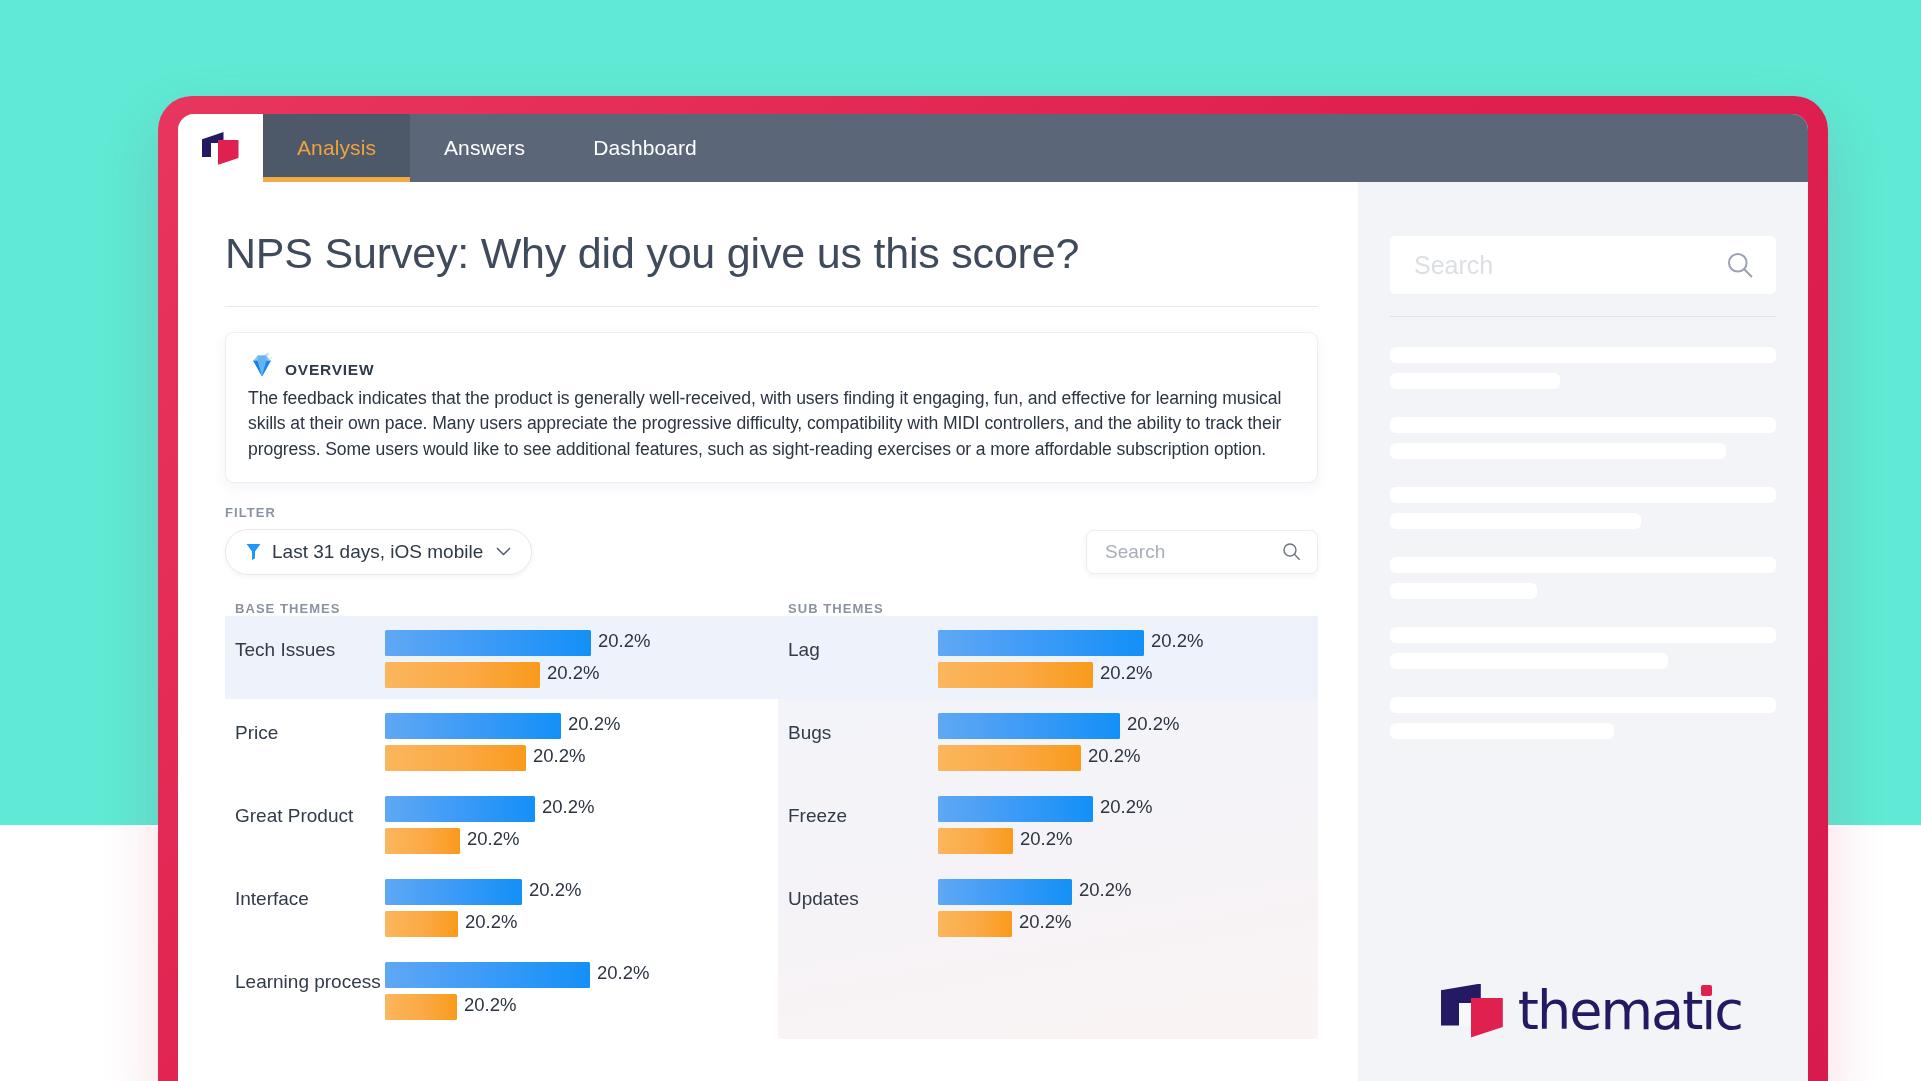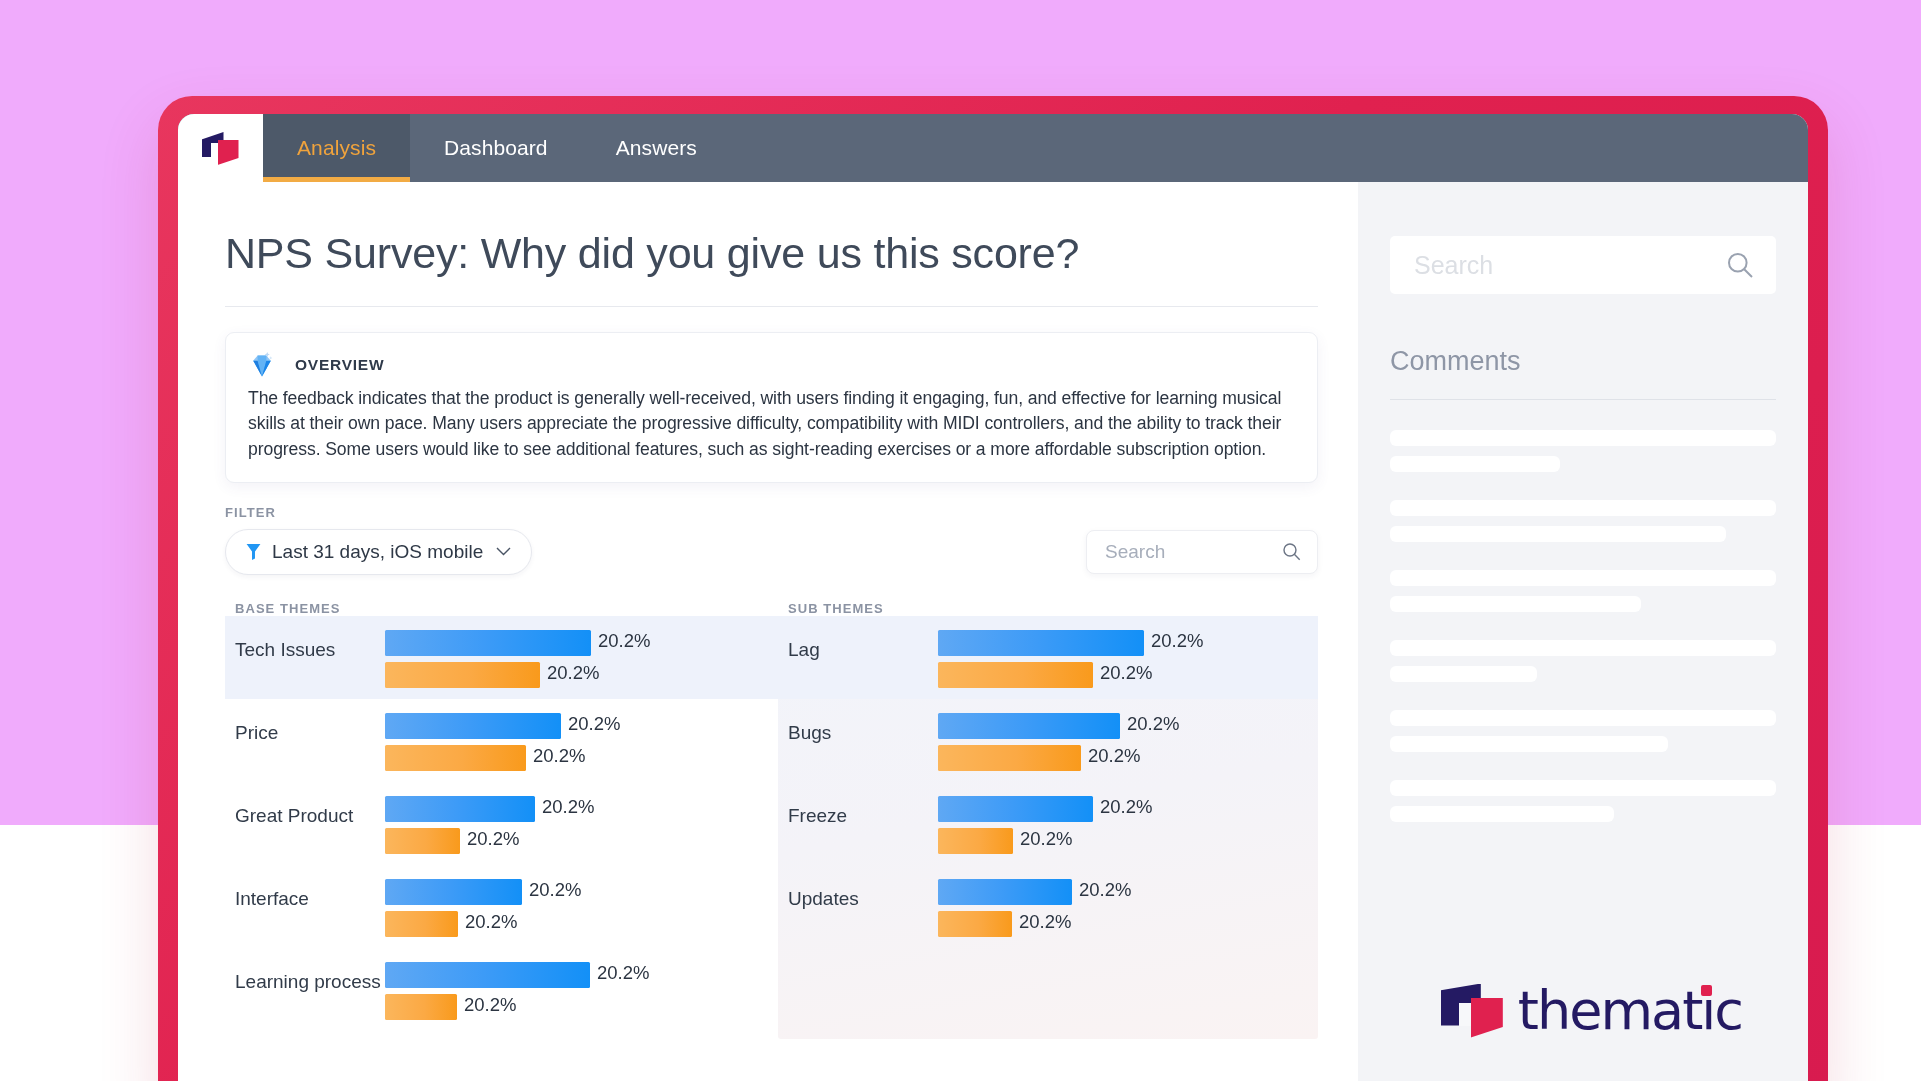--- a/index.html
+++ b/index.html
@@ -4,21 +4,21 @@
 <style>
   * { margin:0; padding:0; box-sizing:border-box; }
   html,body { width:1921px; height:1081px; overflow:hidden; }
   body {
     background:#ffffff;
     font-family:"Liberation Sans", sans-serif;
     -webkit-font-smoothing:antialiased;
   }
 
   
-  #stage { position:relative; width:1921px; height:825px; background:#f0abfc; }
+  #stage { position:relative; width:1921px; height:825px; background:#5eead4; }
 
   .device-frame{
     position:absolute; left:158px; top:96px;
     width:1670px; height:1010px;
     border-radius:34px 34px 0 0;
     background:linear-gradient(135deg,#e8365e 0%,#e0214f 45%,#d81b4f 100%);
     box-shadow:0 26px 60px rgba(190,30,70,.16);
   }
   .device-screen{
     position:absolute; left:178px; top:114px;
@@ -81,21 +81,21 @@
     margin:28px 0 0 17px; width:1093px; height:1px; background:#e7e9ee;
   }
 
   
   .overview-card{
     margin:25px 0 0 17px; width:1093px;
     background:#fff; border:1px solid #eceef3; border-radius:9px;
     box-shadow:0 4px 14px rgba(90,70,140,.07);
     padding:18px 22px 20px 22px;
   }
-  .ov-head{ display:flex; align-items:center; gap:19px; margin-bottom:7px; }
+  .ov-head{ display:flex; align-items:flex-end; gap:9px; margin-bottom:7px; }
   .gem-icon{ width:28px; height:28px; display:block; }
   .ov-label{
     font-size:15.5px; font-weight:700; color:#2f3a4a; letter-spacing:.75px;
   }
   .ov-text{
     font-size:17.6px; line-height:1.44; color:#2c3542; letter-spacing:-.1px;
   }
 
   
   .filter-label{
@@ -228,24 +228,24 @@
         <div class="logo-mark">
           <div class="navy"></div>
             <div class="white"></div>
             <div class="crimson"></div>
         </div>
       </div>
       <div class="nav-tab active">
         <span>Analysis</span>
       </div>
       <div class="nav-tab">
+        <span>Answers</span>
+      </div>
+      <div class="nav-tab">
         <span>Dashboard</span>
-      </div>
-      <div class="nav-tab">
-        <span>Answers</span>
       </div>
     </div>
 
     <div class="app-body">
 
       <div class="main-pane">
 
         <div class="page-title">NPS Survey: Why did you give us this score?</div>
         <div class="title-rule"></div>
 
@@ -427,21 +427,20 @@
       <div class="side-pane">
 
         <div class="side-search">
           <span>Search</span>
           <svg class="mag-lg" viewBox="0 0 28 28">
             <circle cx="11.8" cy="11.8" r="8.8" fill="none" stroke="#9aa2b0" stroke-width="2"></circle>
             <line x1="18.2" y1="18.2" x2="26" y2="26" stroke="#9aa2b0" stroke-width="2"></line>
           </svg>
         </div>
 
-        <div class="comments-title">Comments</div>
         <div class="comments-rule"></div>
 
         <div class="skel-wrap" id="skeletons">
             <div class="skel-group">
               <div class="skel" style="width: 100%;"></div>
               <div class="skel" style="width: 44%;"></div>
             </div>
             <div class="skel-group">
               <div class="skel" style="width: 100%;"></div>
               <div class="skel" style="width: 87%;"></div>

